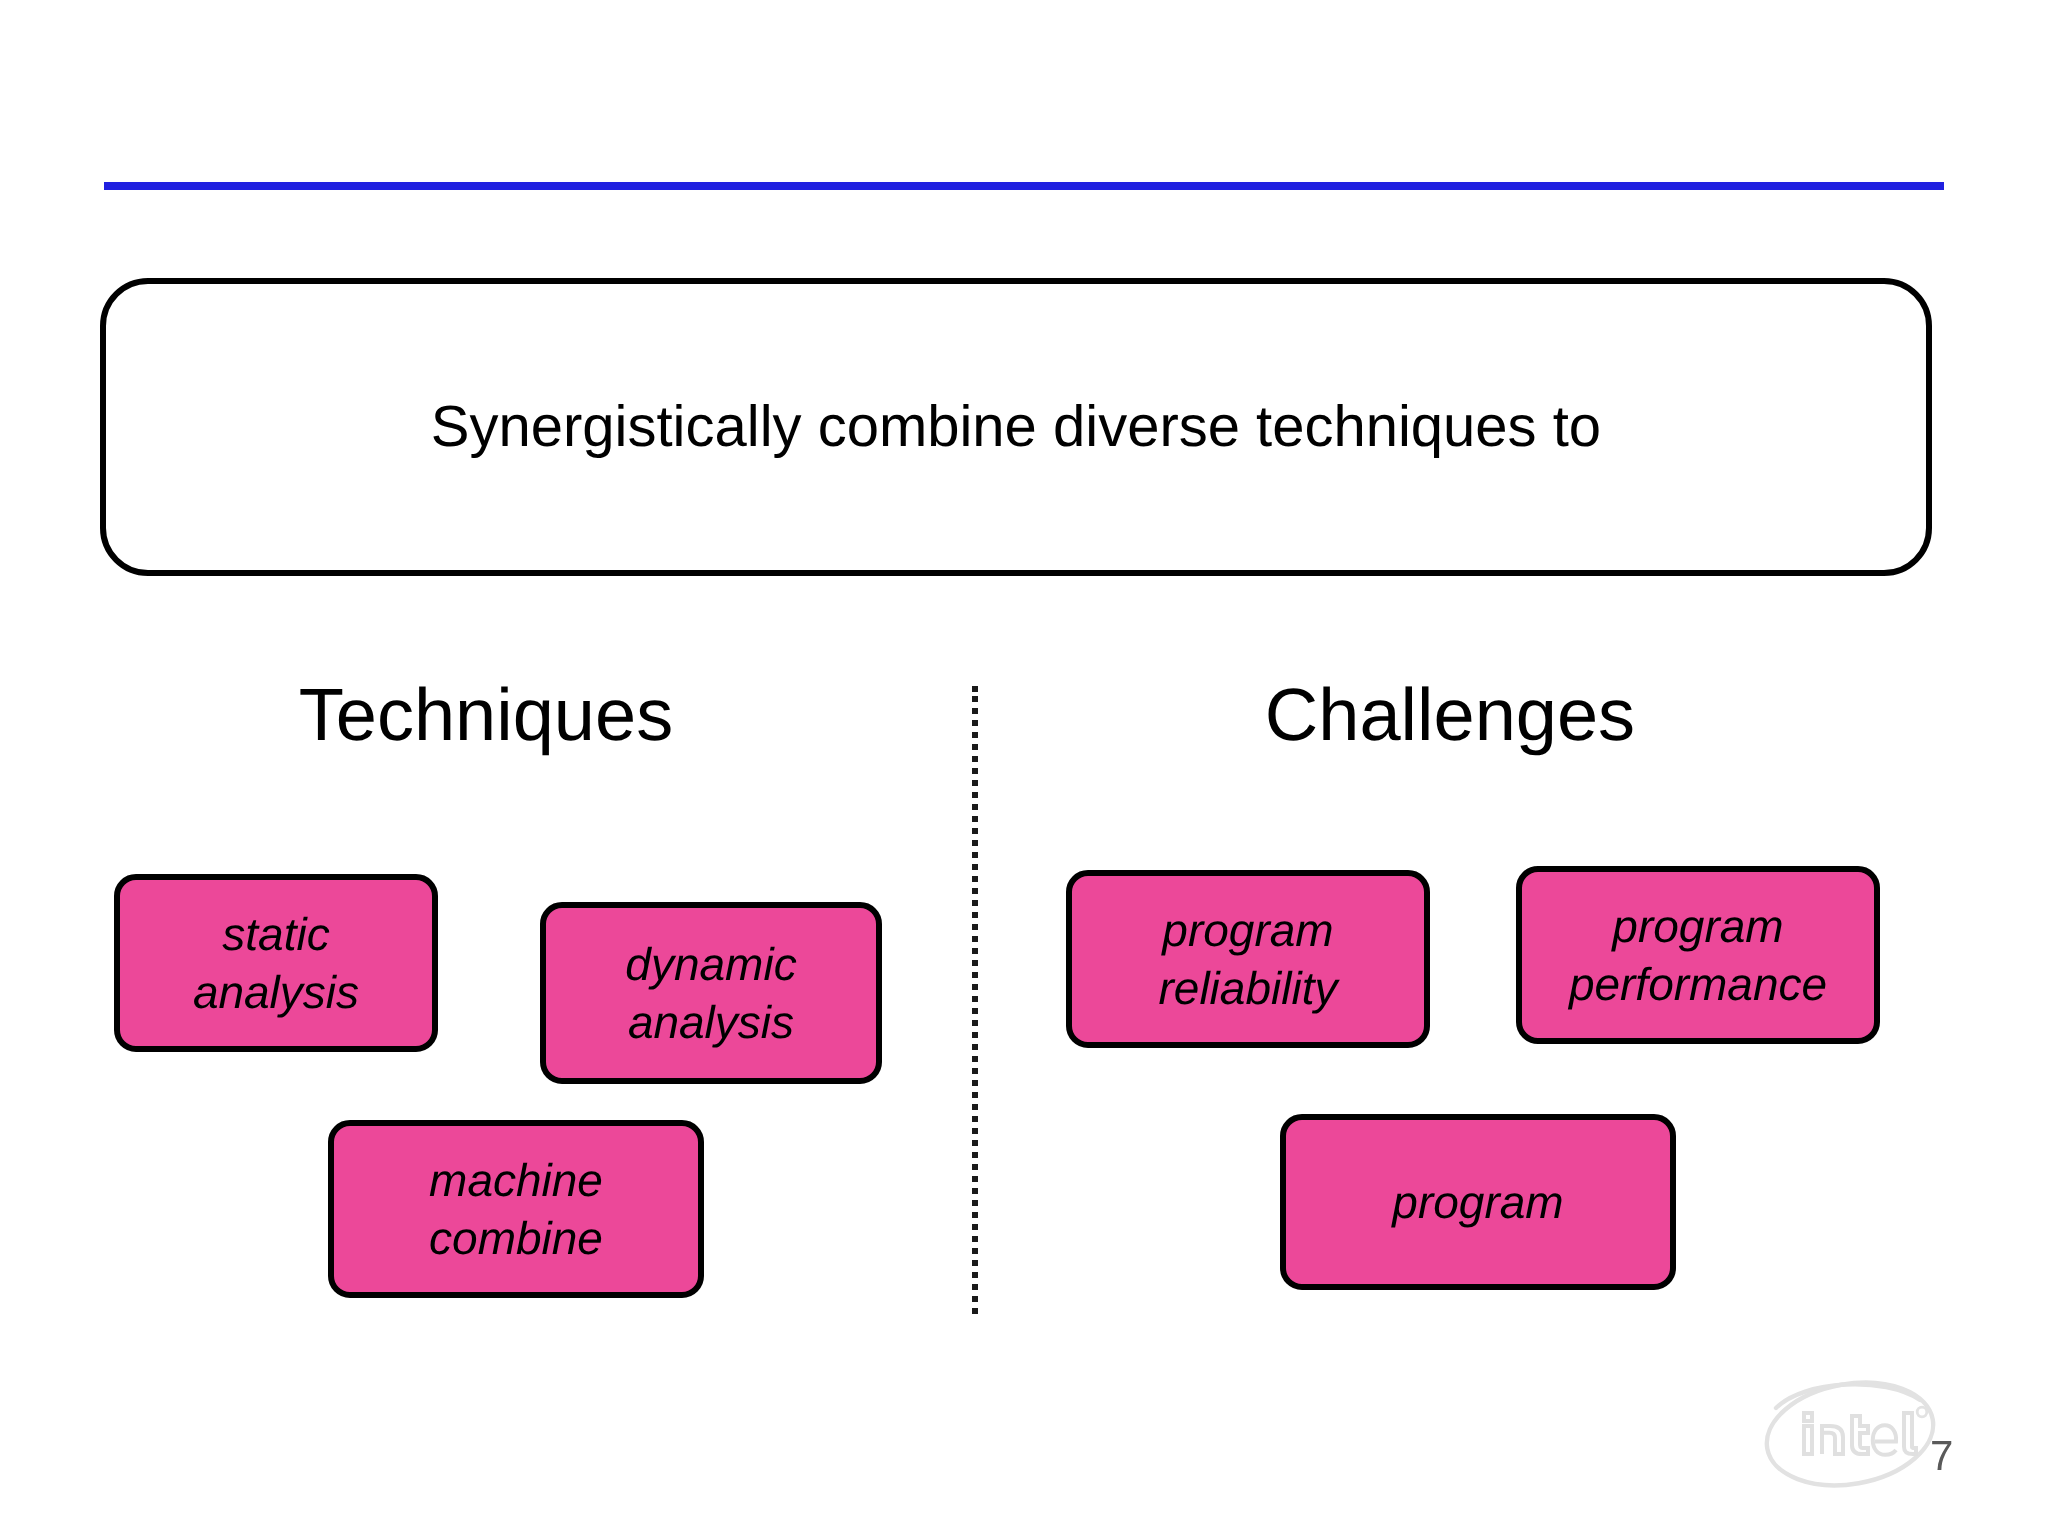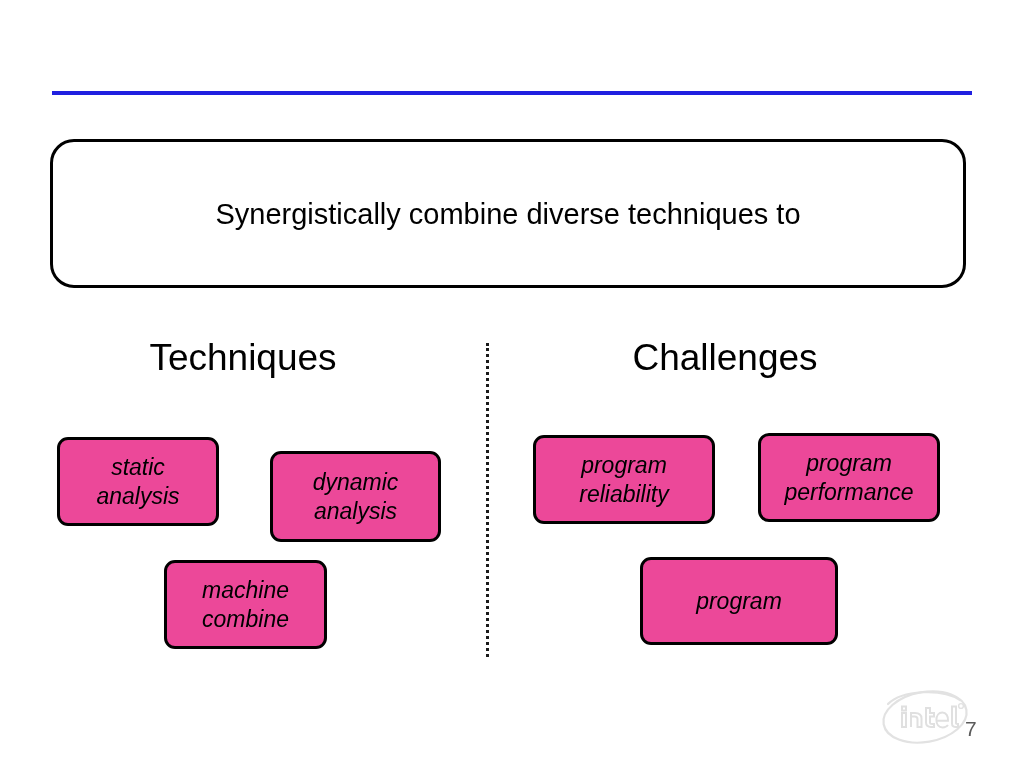--- a/index.html
+++ b/index.html
@@ -110,21 +110,21 @@
     font-size: 23px;
     line-height: 29px;
     text-align: center;
     color: #000000;
     white-space: nowrap;
   }
 
   
   .box-static   { left: 57px;  top: 437px; width: 162px; height: 89px; }
   .box-dynamic  { left: 270px; top: 435px; width: 171px; height: 91px; margin-top: 16px; }
-  .box-machine  { left: 164px; top: 560px; width: 163px; height: 89px; }
+  .box-machine  { left: 164px; top: 560px; width: 188px; height: 89px; }
   
   .box-scalability  { left: 533px; top: 435px; width: 182px; height: 89px; }
   .box-reliability  { left: 758px; top: 433px; width: 182px; height: 89px; }
   .box-performance  { left: 640px; top: 557px; width: 198px; height: 88px; }
 
   
   .intel-logo {
     position: absolute;
     left: 880px;
     top: 686px;

